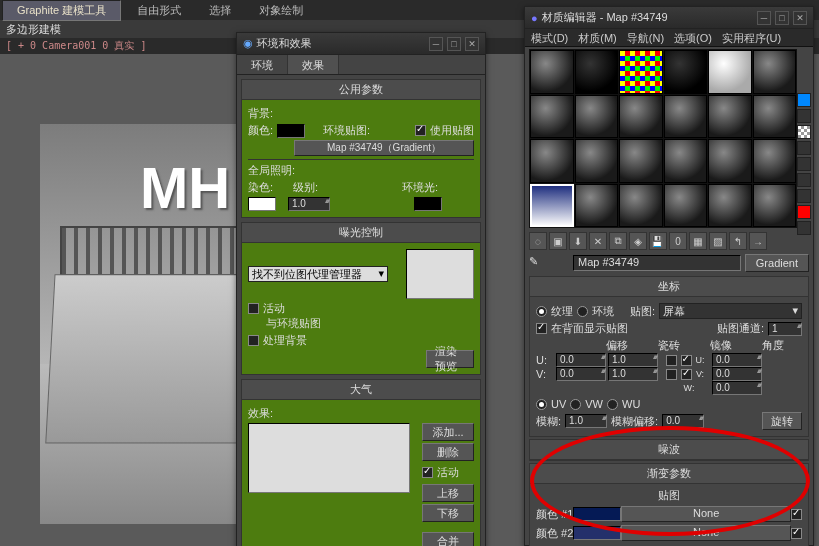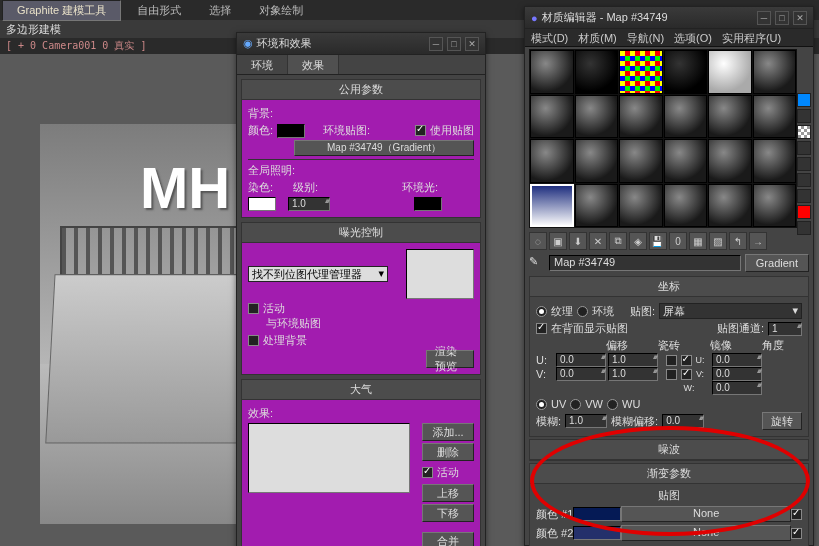--- a/index.html
+++ b/index.html
@@ -24,21 +24,21 @@
     
     .dialog { position: absolute; background: #444; border: 1px solid #222; box-shadow: 0 2px 6px rgba(0,0,0,.5); color: #ddd; }
     .dlg-env { top: 32px; left: 236px; width: 250px; }
     .dlg-title { height: 22px; background: linear-gradient(#3a3a3a,#2a2a2a); display: flex; align-items: center; padding: 0 6px; border-bottom:1px solid #222; }
     .dlg-title .spacer { flex: 1; }
     .dlg-title .tb-icon { width: 14px; height: 14px; margin-left: 4px; background: #333; border: 1px solid #555; display:flex; align-items:center; justify-content:center; font-size:9px; color:#aaa; }
     .tabs { display: flex; height: 20px; border-bottom: 1px solid #222; }
     .tabs .tab { padding: 3px 14px; color: #ddd; background:#505050; border-right:1px solid #333; }
     .tabs .tab.active { background:#444; }
 
-    .panel { border: 1px solid #333; margin: 4px; background:#a21caf; }
+    .panel { border: 1px solid #333; margin: 4px; background:#4d7c0f; }
     .panel-hdr { text-align: center; padding: 2px; border-bottom:1px solid #333; background:#4c4c4c; }
     .panel-body { padding: 4px 6px; }
     .row { display: flex; align-items: center; margin: 2px 0; gap: 4px; }
     .lbl { color: #ddd; }
     .swatch { width: 28px; height: 14px; background:#000; border:1px inset #222; }
     .chk { width: 11px; height: 11px; background:#222; border:1px solid #888; display:inline-block; position:relative; }
     .chk.checked::after { content:"✓"; position:absolute; top:-3px; left:0; color:#fff; font-size:10px; }
     .map-btn { flex:1; height:16px; background:#555; border:1px outset #777; text-align:center; font-size:10px; color:#ddd; }
     .sep { height:1px; background:#333; margin:3px 0; }
     .spinner { width:42px; height:14px; background:#333; border:1px inset #222; color:#ddd; text-align:left; padding:0 3px; font-size:10px; position:relative; }
@@ -61,21 +61,21 @@
     .mat-slot.grad { background: linear-gradient(to top, #fff, #1a2a7c); }
     .mat-slot.selected { outline: 2px solid #fff; outline-offset:-2px; }
 
     .side-icons { position:absolute; right:2px; top:44px; width:14px; display:flex; flex-direction:column; gap:2px; }
     .side-icons div { width:14px; height:14px; border:1px solid #222; }
 
     .icon-row { display:flex; gap:2px; padding:2px 4px; flex-wrap:wrap; }
     .icon-row .ic { width:18px; height:18px; background:#555; border:1px solid #333; display:flex; align-items:center; justify-content:center; font-size:10px; color:#ccc; }
 
     .name-row { display:flex; align-items:center; padding:2px 4px; gap:4px; }
-    .name-field { flex:1; background:#333; border:1px inset #222; height:16px; padding:0 4px; color:#ddd; }
+    .name-field { flex:1; background:#333; border:1px inset #222; height:16px; padding:0 4px; color:#ddd;margin-left:24px; }
     .grad-lbl { background:#555; border:1px outset #777; padding:2px 10px; }
 
     .rollout { margin: 2px 4px; border:1px solid #333; background:#454545; }
     .rollout-hdr { text-align:center; padding:2px; background:#4c4c4c; border-bottom:1px solid #333; }
     .rollout-body { padding:4px 6px; }
     .radio { width:11px; height:11px; border-radius:50%; border:1px solid #999; background:#222; display:inline-block; position:relative; }
     .radio.on::after { content:""; width:5px; height:5px; background:#fff; border-radius:50%; position:absolute; top:2px; left:2px; }
     .tile-hdr { display:grid; grid-template-columns: 54px 50px 50px 50px 50px; gap:2px; font-size:10px; color:#ddd; text-align:center; }
     .tile-row { display:grid; grid-template-columns: 18px 50px 50px 50px 50px; gap:2px; align-items:center; }
     .tile-row .spinner { width:50px; }

